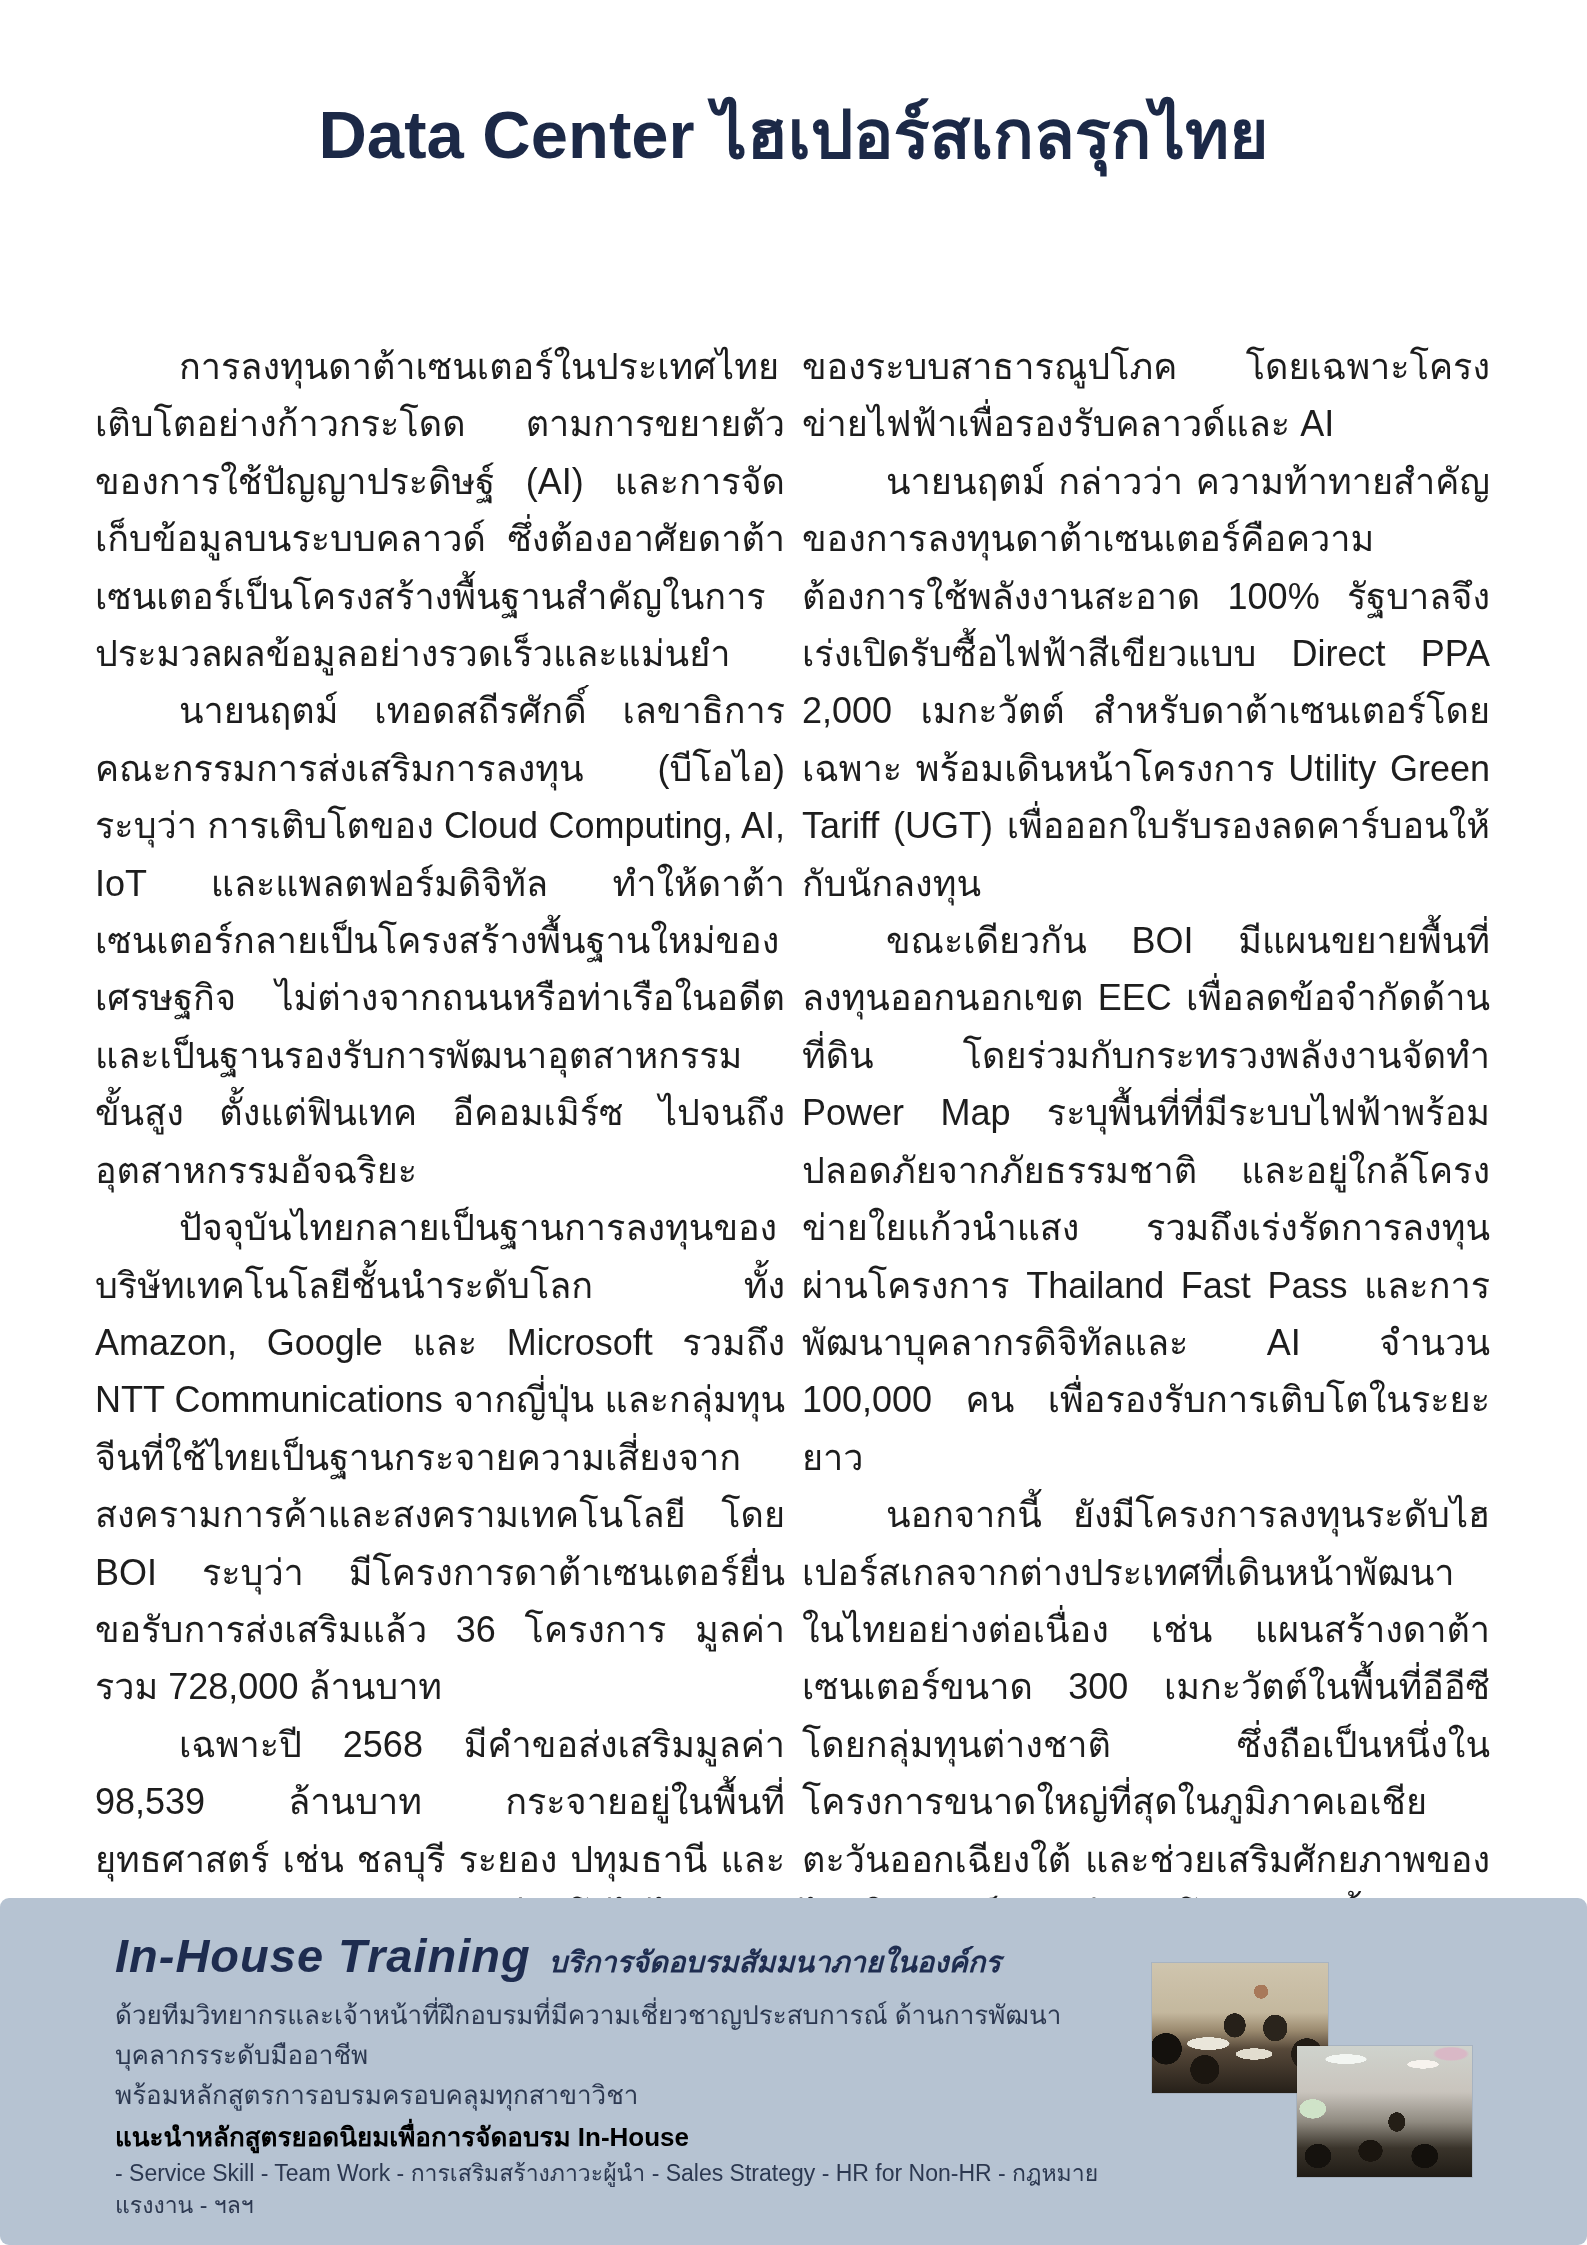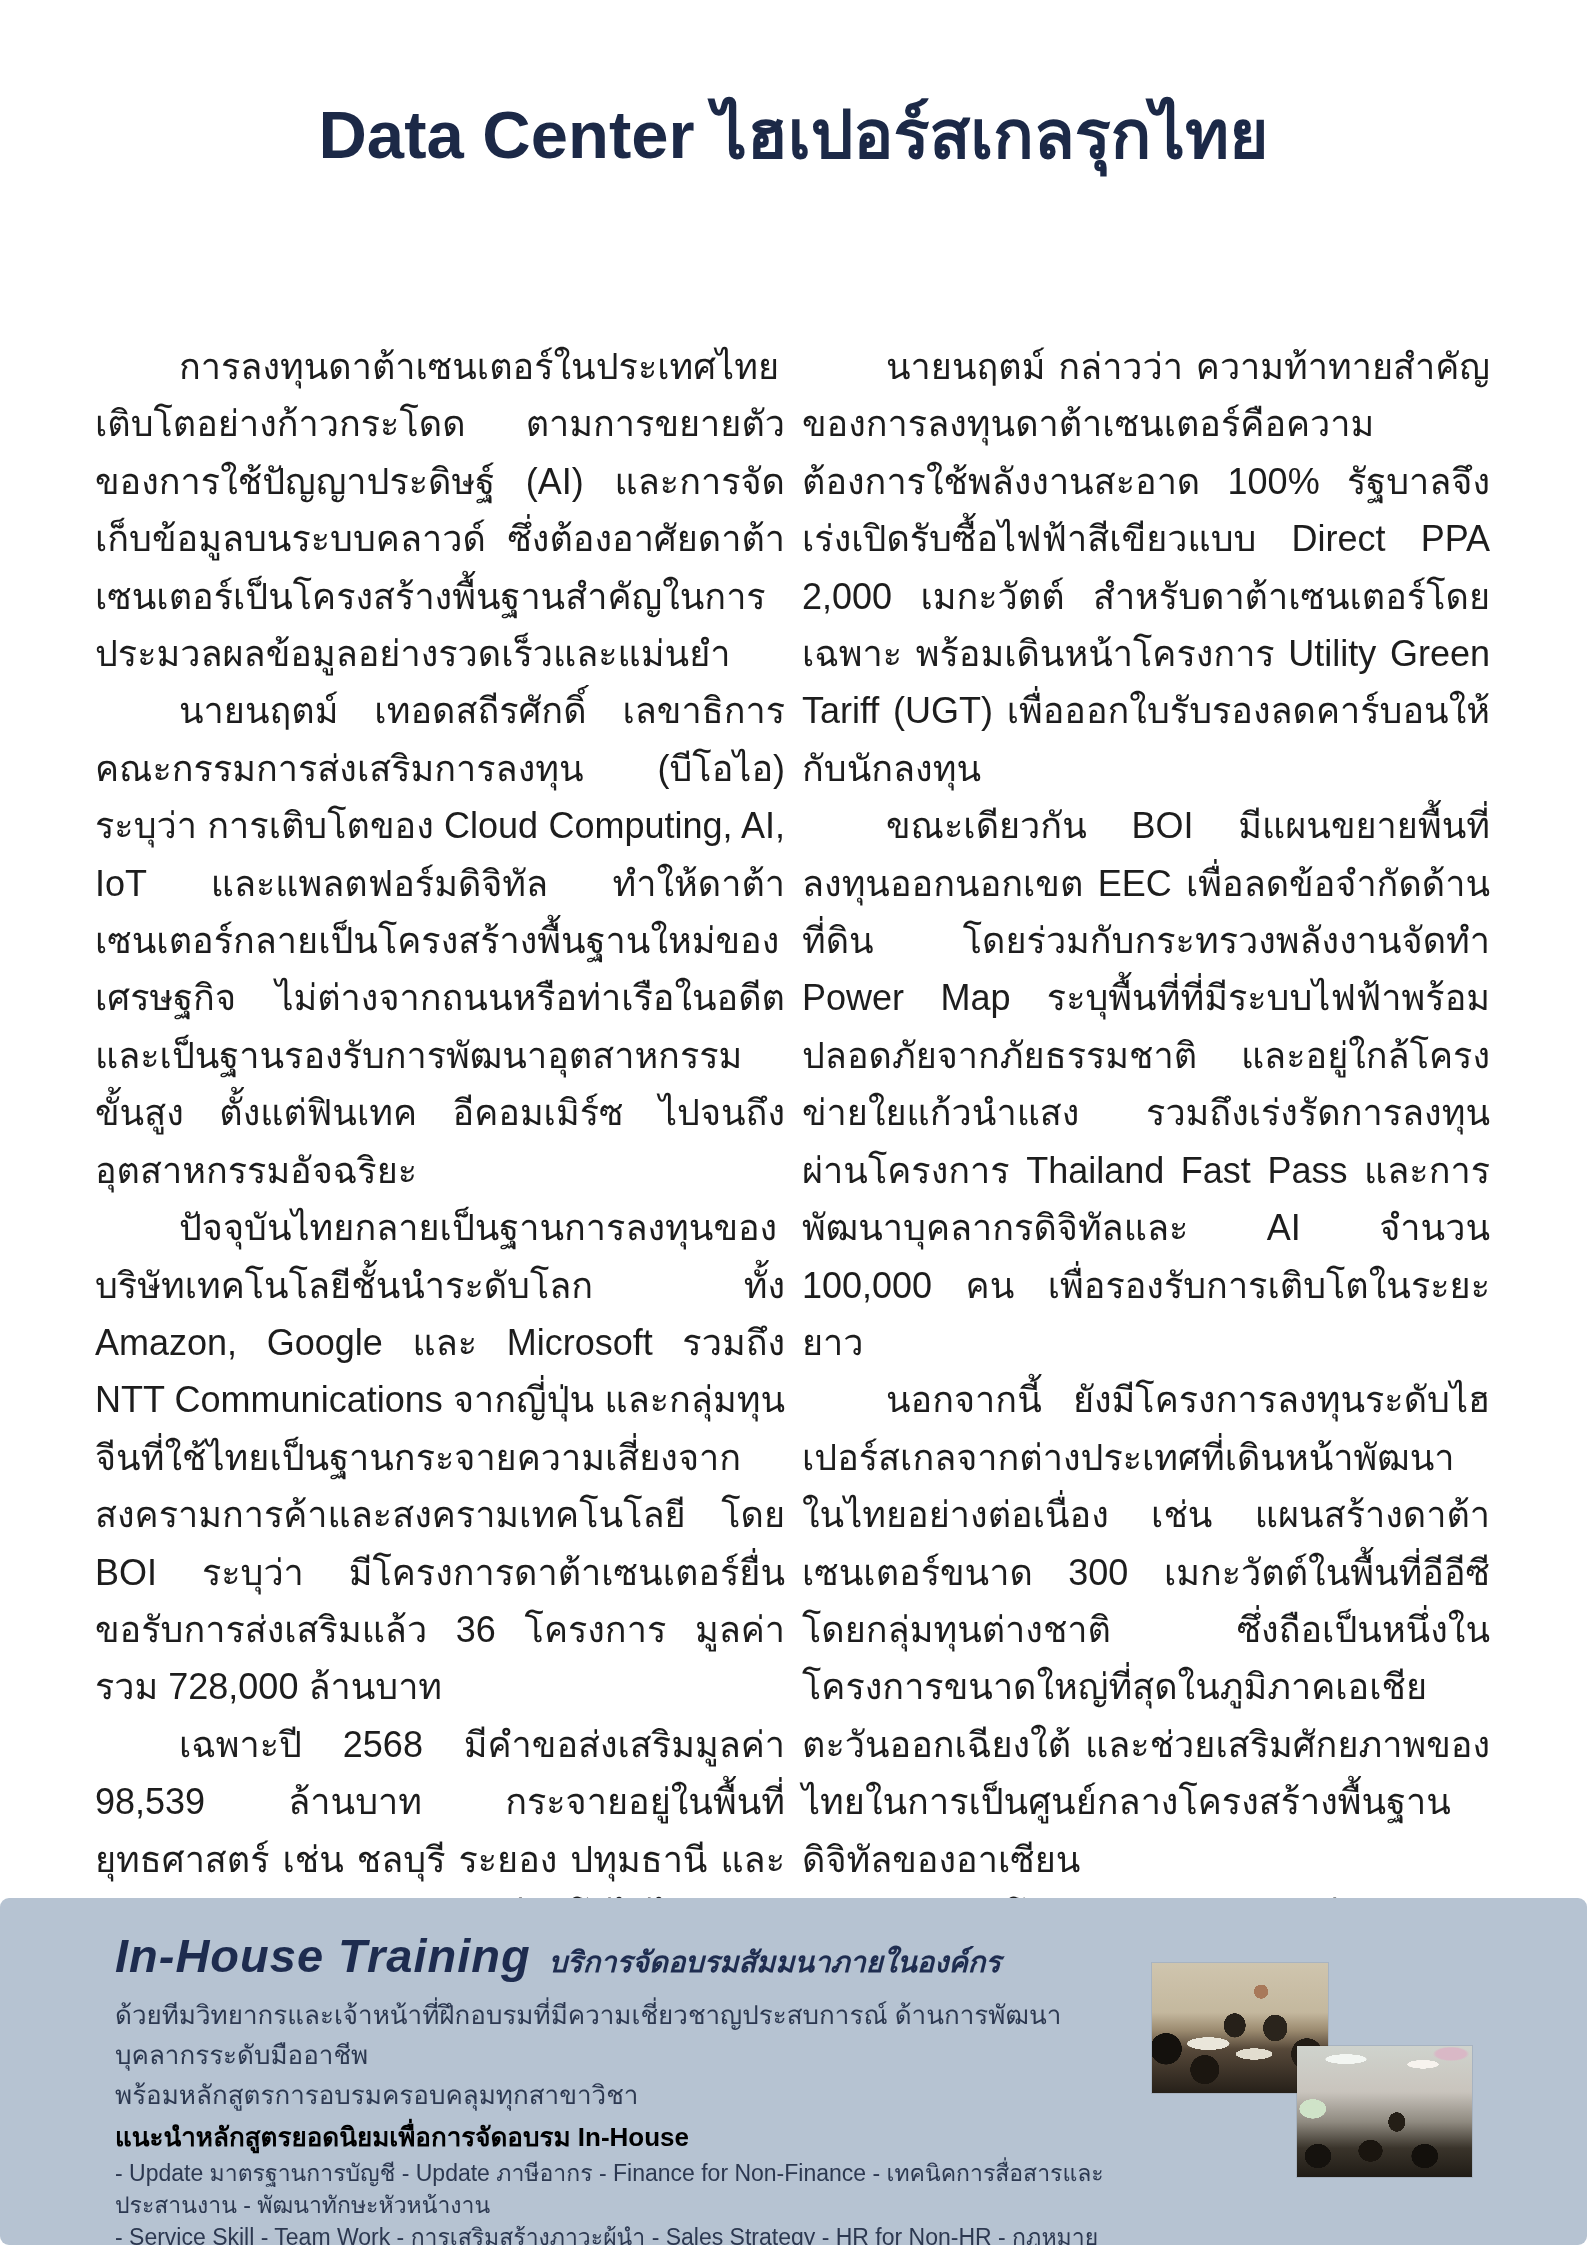--- a/index.html
+++ b/index.html
@@ -108,38 +108,38 @@
 
   <div class="col col-left">
     <p class="para indent">การลงทุนดาต้าเซนเตอร์ในประเทศไทยเติบโตอย่างก้าวกระโดด ตามการขยายตัวของการใช้ปัญญาประดิษฐ์ (AI) และการจัดเก็บข้อมูลบนระบบคลาวด์ ซึ่งต้องอาศัยดาต้าเซนเตอร์เป็นโครงสร้างพื้นฐานสำคัญในการประมวลผลข้อมูลอย่างรวดเร็วและแม่นยำ</p>
     <p class="para indent">นายนฤตม์ เทอดสถีรศักดิ์ เลขาธิการคณะกรรมการส่งเสริมการลงทุน (บีโอไอ) ระบุว่า การเติบโตของ Cloud Computing, AI, IoT และแพลตฟอร์มดิจิทัล ทำให้ดาต้าเซนเตอร์กลายเป็นโครงสร้างพื้นฐานใหม่ของเศรษฐกิจ ไม่ต่างจากถนนหรือท่าเรือในอดีต และเป็นฐานรองรับการพัฒนาอุตสาหกรรมขั้นสูง ตั้งแต่ฟินเทค อีคอมเมิร์ซ ไปจนถึงอุตสาหกรรมอัจฉริยะ</p>
     <p class="para indent">ปัจจุบันไทยกลายเป็นฐานการลงทุนของบริษัทเทคโนโลยีชั้นนำระดับโลก ทั้ง Amazon, Google และ Microsoft รวมถึง NTT Communications จากญี่ปุ่น และกลุ่มทุนจีนที่ใช้ไทยเป็นฐานกระจายความเสี่ยงจากสงครามการค้าและสงครามเทคโนโลยี โดย BOI ระบุว่า มีโครงการดาต้าเซนเตอร์ยื่นขอรับการส่งเสริมแล้ว 36 โครงการ มูลค่ารวม 728,000 ล้านบาท</p>
     <p class="para indent">เฉพาะปี 2568 มีคำขอส่งเสริมมูลค่า 98,539 ล้านบาท กระจายอยู่ในพื้นที่ยุทธศาสตร์ เช่น ชลบุรี ระยอง ปทุมธานี และสมุทรปราการ ล่าสุด บอร์ดบีโอไอได้อนุมัติโครงการดาต้าเซนเตอร์เพิ่มเติมอีก 7 โครงการ มูลค่ากว่า 96,000 ล้านบาท ทั้งจากกลุ่มทรู กลุ่ม GSA Data Center (Gulf-Singtel-AIS) และนักลงทุนจากสิงคโปร์</p>
     <p class="para indent">นอกจากนี้ ทีมไทยแลนด์ยังได้หารือกับ DAMAC Group ผู้พัฒนาโครงสร้างพื้นฐานดาต้าเซนเตอร์ระดับโลก ซึ่งมีแผนลงทุนในไทยกว่า 130,000 ล้านบาท โดยให้ความสำคัญกับความพร้อม</p>
   </div>
 
   <div class="col col-right">
+    <p class="para">ของระบบสาธารณูปโภค โดยเฉพาะโครงข่ายไฟฟ้าเพื่อรองรับคลาวด์และ AI</p>
     <p class="para indent">นายนฤตม์ กล่าวว่า ความท้าทายสำคัญของการลงทุนดาต้าเซนเตอร์คือความต้องการใช้พลังงานสะอาด 100% รัฐบาลจึงเร่งเปิดรับซื้อไฟฟ้าสีเขียวแบบ Direct PPA 2,000 เมกะวัตต์ สำหรับดาต้าเซนเตอร์โดยเฉพาะ พร้อมเดินหน้าโครงการ Utility Green Tariff (UGT) เพื่อออกใบรับรองลดคาร์บอนให้กับนักลงทุน</p>
     <p class="para indent">ขณะเดียวกัน BOI มีแผนขยายพื้นที่ลงทุนออกนอกเขต EEC เพื่อลดข้อจำกัดด้านที่ดิน โดยร่วมกับกระทรวงพลังงานจัดทำ Power Map ระบุพื้นที่ที่มีระบบไฟฟ้าพร้อม ปลอดภัยจากภัยธรรมชาติ และอยู่ใกล้โครงข่ายใยแก้วนำแสง รวมถึงเร่งรัดการลงทุนผ่านโครงการ Thailand Fast Pass และการพัฒนาบุคลากรดิจิทัลและ AI จำนวน 100,000 คน เพื่อรองรับการเติบโตในระยะยาว</p>
     <p class="para indent">นอกจากนี้ ยังมีโครงการลงทุนระดับไฮเปอร์สเกลจากต่างประเทศที่เดินหน้าพัฒนาในไทยอย่างต่อเนื่อง เช่น แผนสร้างดาต้าเซนเตอร์ขนาด 300 เมกะวัตต์ในพื้นที่อีอีซี โดยกลุ่มทุนต่างชาติ ซึ่งถือเป็นหนึ่งในโครงการขนาดใหญ่ที่สุดในภูมิภาคเอเชียตะวันออกเฉียงใต้ และช่วยเสริมศักยภาพของไทยในการเป็นศูนย์กลางโครงสร้างพื้นฐานดิจิทัลของอาเซียน</p>
     <p class="para indent"><span>การเติบโตของดาต้าเซนเตอร์ยังเปิดโอกาสให้เกิดการพัฒนาเทคโนโลยีที่สอดรับกับการใช้ปัญญาประดิษฐ์และการประมวลผลยุคใหม่ ทำให้ไทยสามารถรองรับความต้องการของบริการคลาวด์และ AI ระดับโลกได้มากขึ้น</span><span class="endmark-icon"><svg width="42" height="42" viewBox="0 0 24 24">
             <circle cx="12" cy="12" r="11" fill="#1c2947"></circle>
             <path d="M1.5 13 L5 9.5 L7.5 14.5 L9.5 7 L12 15.5 L14.5 9 L16.5 13 L19 10 L22.5 12" stroke="#ffffff" stroke-width="2.4" fill="none"></path>
           </svg></span></p>
   </div>
 
   <div class="footer">
     <div class="footer-inner">
       <div class="fo-title-row">
         <span class="fo-title">In-House Training</span><span class="fo-subtitle">บริการจัดอบรมสัมมนาภายในองค์กร</span>
       </div>
       <div class="fo-line">ด้วยทีมวิทยากรและเจ้าหน้าที่ฝึกอบรมที่มีความเชี่ยวชาญประสบการณ์ ด้านการพัฒนาบุคลากรระดับมืออาชีพ</div>
       <div class="fo-line">พร้อมหลักสูตรการอบรมครอบคลุมทุกสาขาวิชา</div>
       <div class="fo-line fo-bold fo-gap">แนะนำหลักสูตรยอดนิยมเพื่อการจัดอบรม In-House</div>
-      <div class="fo-line fo-small">- Update มาตรฐานการบัญชี - Update ภาษีอากร - Finance for Non-Finance - เทคนิคการสื่อสารและประสานงาน - พัฒนาทักษะหัวหน้างาน</div>
       <div class="fo-line fo-small">- Service Skill - Team Work - การเสริมสร้างภาวะผู้นำ - Sales Strategy - HR for Non-HR - กฎหมายแรงงาน - ฯลฯ</div>
 
     </div>
     <div class="photo photo1"></div>
     <div class="photo photo2"></div>
   </div>
 
 </div>
 
 </body></html>

